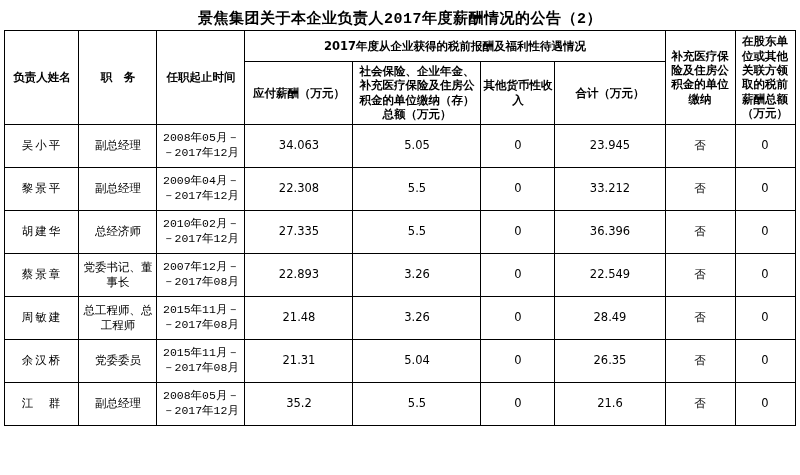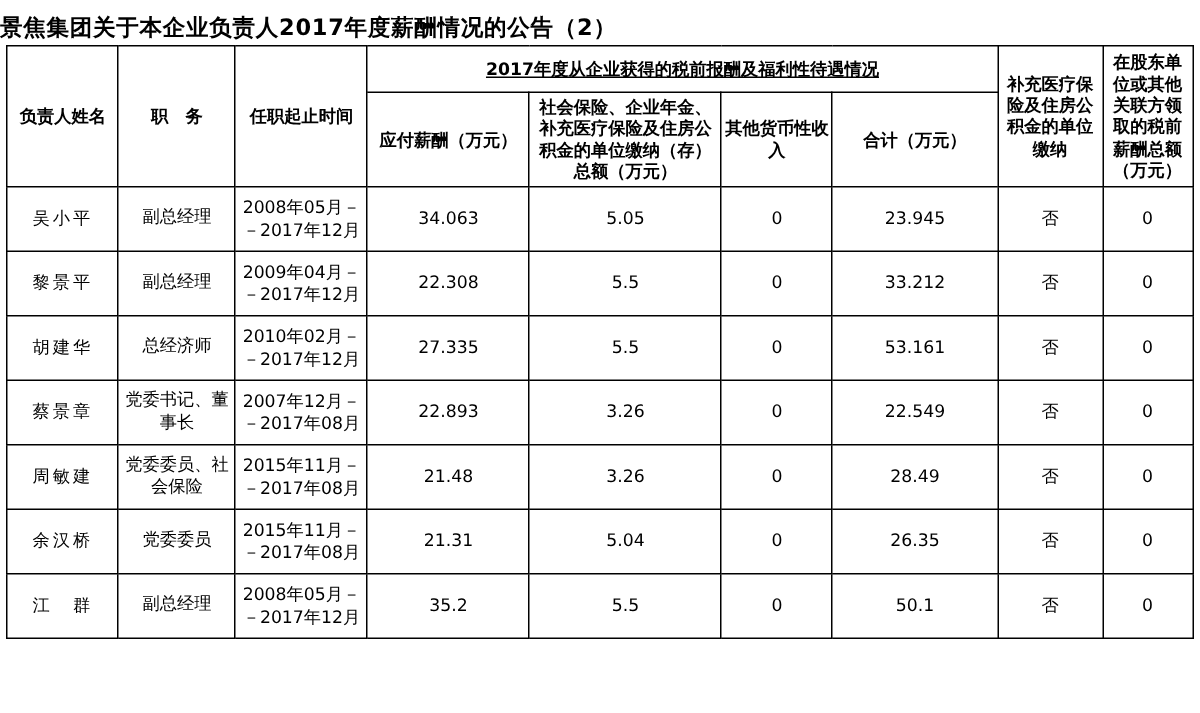--- a/index.html
+++ b/index.html
@@ -14,26 +14,27 @@
     color: #000000;
     overflow: hidden;
   }
   .page {
     width: 800px;
     height: 475px;
     position: relative;
     box-sizing: border-box;
   }
   .doc-title {
-    text-align: left;
+    text-align: center;
     font-size: 15px;
     font-weight: bold;
     letter-spacing: 0.5px;
     padding-top: 9px;
     padding-bottom: 2px;
+    font-family: Liberation Mono, monospace;
   }
   .intro {
     font-size: 12.5px;
     padding: 12px 0 10px 22px;
     letter-spacing: 0.2px;
   }
   table.main {
     border-collapse: collapse;
     width: 790px;
     margin: 0 auto;
@@ -44,21 +45,20 @@
     text-align: center;
     vertical-align: middle;
     font-size: 11.5px;
     padding: 2px 2px;
     line-height: 1.25;
   }
   table.main th {
     font-weight: bold;
   }
   .hdr-group {
-    text-decoration: underline;
     font-weight: bold;
     font-size: 12px;
   }
   .col-name { width: 74px; }
   .col-post { width: 78px; }
   .col-term { width: 88px; }
   .col-pay  { width: 108px; }
   .col-ins  { width: 128px; }
   .col-other{ width: 74px; }
   .col-total{ width: 110px; }
@@ -69,20 +69,21 @@
     font-size: 12px;
     letter-spacing: 2px;
   }
   td.cell-post {
     font-size: 11.5px;
     font-family: Liberation Serif, serif;
   }
   td.cell-term {
     font-size: 11px;
     line-height: 1.3;
+    font-family: Liberation Mono, monospace;
   }
   td.num {
     font-size: 12px;
   }
   .row-body td { height: 38px; }
   .hdr-top td, .hdr-top th { height: 26px; }
 </style>
 </head>
 <body>
 
@@ -142,38 +143,38 @@
         <td class="num">否</td>
         <td class="num">0</td>
       </tr>
       <tr class="row-body">
         <td class="cell-name">胡建华</td>
         <td class="cell-post">总经济师</td>
         <td class="cell-term">2010年02月－－2017年12月</td>
         <td class="num">27.335</td>
         <td class="num">5.5</td>
         <td class="num">0</td>
-        <td class="num">53.161</td>
+        <td class="num">36.396</td>
         <td class="num">否</td>
         <td class="num">0</td>
       </tr>
       <tr class="row-body">
         <td class="cell-name">蔡景章</td>
         <td class="cell-post">党委书记、董事长</td>
         <td class="cell-term">2007年12月－－2017年08月</td>
         <td class="num">22.893</td>
         <td class="num">3.26</td>
         <td class="num">0</td>
         <td class="num">22.549</td>
         <td class="num">否</td>
         <td class="num">0</td>
       </tr>
       <tr class="row-body">
         <td class="cell-name">周敏建</td>
-        <td class="cell-post">党委委员、社会保险</td>
+        <td class="cell-post">总工程师、总工程师</td>
         <td class="cell-term">2015年11月－－2017年08月</td>
         <td class="num">21.48</td>
         <td class="num">3.26</td>
         <td class="num">0</td>
         <td class="num">28.49</td>
         <td class="num">否</td>
         <td class="num">0</td>
       </tr>
       <tr class="row-body">
         <td class="cell-name">余汉桥</td>
@@ -186,20 +187,20 @@
         <td class="num">否</td>
         <td class="num">0</td>
       </tr>
       <tr class="row-body">
         <td class="cell-name">江　群</td>
         <td class="cell-post">副总经理</td>
         <td class="cell-term">2008年05月－－2017年12月</td>
         <td class="num">35.2</td>
         <td class="num">5.5</td>
         <td class="num">0</td>
-        <td class="num">50.1</td>
+        <td class="num">21.6</td>
         <td class="num">否</td>
         <td class="num">0</td>
       </tr>
     </tbody>
   </table>
 
 </div>
 
 </body></html>

